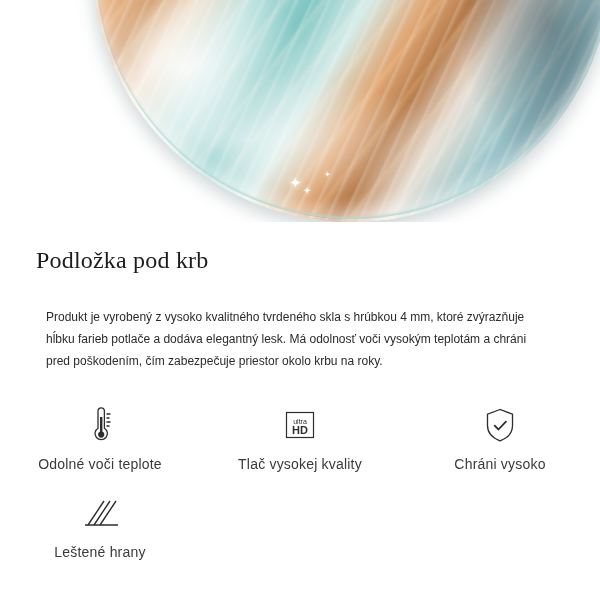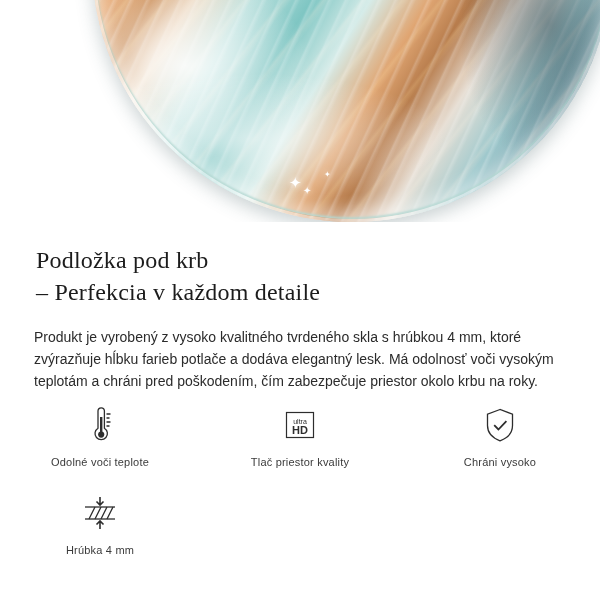--- a/index.html
+++ b/index.html
@@ -122,23 +122,23 @@
     padding: 22px 36px 0 36px;
     font-family: "Liberation Serif", serif;
     font-size: 24px;
     font-weight: 400;
     line-height: 32px;
     color: #1c1c1c;
     letter-spacing: .2px;
   }
   .headline .l2 { display: block; }
   .paragraph {
-    margin: 0;
+    margin: 12px;
     padding: 18px 36px 0 34px;
-    font-size: 14px;
+    font-size: 12px;
     line-height: 22px;
     color: #2b2b2b;
   }
 
   
   .features {
     position: absolute;
     left: 0;
     top: 398px;
     width: 600px;
@@ -155,21 +155,21 @@
     padding-top: 6px;
   }
   .feature .glyph {
     height: 42px;
     display: flex;
     align-items: center;
     justify-content: flex-start;
   }
   .feature .caption {
     margin-top: 10px;
-    font-size: 11px;
+    font-size: 14px;
     color: #3a3a3a;
     letter-spacing: .2px;
     white-space: nowrap;
   }
   svg { display: block; }
 </style>
 </head>
 <body>
 
 <div id="page">
@@ -179,21 +179,20 @@
     <div class="slab"></div>
     <div class="slab-edge"></div>
     <span class="sparkle s1">✦</span>
     <span class="sparkle s2">✦</span>
     <span class="sparkle s3">✦</span>
   </div>
 
   <div class="content">
     <h1 class="headline">
       <span>Podložka pod krb</span>
-      <span class="l2">– Perfekcia v každom detaile</span>
     </h1>
     <p class="paragraph">Produkt je vyrobený z vysoko kvalitného tvrdeného skla s hrúbkou 4 mm, ktoré zvýrazňuje hĺbku farieb potlače a dodáva elegantný lesk. Má odolnosť voči vysokým teplotám a chráni pred poškodením, čím zabezpečuje priestor okolo krbu na roky.</p>
   </div>
 
   <div class="features">
 
     <div class="feature">
       <span class="glyph">
         <svg width="26" height="40" viewBox="0 0 26 40" fill="none" stroke="#2d2d2d" stroke-width="1.3">
           <path d="M11 6a3.2 3.2 0 0 1 6.4 0v17.2a6.2 6.2 0 1 1-6.4 0V6z"></path>
@@ -206,42 +205,41 @@
     </div>
 
     <div class="feature">
       <span class="glyph">
         <svg width="40" height="40" viewBox="0 0 40 40">
           <rect x="6.5" y="7.5" width="27" height="25" fill="none" stroke="#2d2d2d" stroke-width="1.2"></rect>
           <text x="20" y="18.5" text-anchor="middle" font-family="Liberation Sans, sans-serif" font-size="7" fill="#2d2d2d">ultra</text>
           <text x="20" y="29" text-anchor="middle" font-family="Liberation Sans, sans-serif" font-size="11" font-weight="bold" fill="#2d2d2d">HD</text>
         </svg>
       </span>
-      <span class="caption">Tlač priestor kvality</span>
+      <span class="caption">Tlač vysokej kvality</span>
     </div>
 
     <div class="feature">
       <span class="glyph">
         <svg width="34" height="40" viewBox="0 0 34 40" fill="none" stroke="#2d2d2d" stroke-width="1.3">
           <path d="M17 4.5 4.5 9.2v11.4c0 7.6 5.4 12.6 12.5 15.2 7.1-2.6 12.5-7.6 12.5-15.2V9.2L17 4.5z"></path>
           <path d="M11.2 20.2l4.2 4.3 8-8.4" stroke-width="1.8"></path>
         </svg>
       </span>
       <span class="caption">Chráni vysoko</span>
     </div>
 
 
-
-    <div class="feature">
-      <span class="glyph">
-        <svg width="42" height="38" viewBox="0 0 42 38" stroke="#2d2d2d" stroke-width="1.3" fill="none">
-          <path d="M21 3 v7 M17.5 7.5 L21 11 L24.5 7.5" stroke-width="1.6"></path>
-          <path d="M6 13 H36"></path>
-          <path d="M6 25 H36"></path>
-          <path d="M10 25 L16 13 M16 25 L22 13 M22 25 L28 13 M28 25 L34 13"></path>
-          <path d="M21 35 v-7 M17.5 30.5 L21 27 L24.5 30.5" stroke-width="1.6"></path>
-        </svg>
-      </span>
-      <span class="caption">Hrúbka 4 mm</span>
-    </div>
+    <div class="feature">
+      <span class="glyph">
+        <svg width="40" height="36" viewBox="0 0 40 36" stroke="#2d2d2d" stroke-width="1.4" fill="none">
+          <path d="M8 30 L24 6"></path>
+          <path d="M14 30 L30 6"></path>
+          <path d="M20 30 L36 6"></path>
+          <path d="M5 30 H38"></path>
+        </svg>
+      </span>
+      <span class="caption">Leštené hrany</span>
+    </div>
+
 
   </div>
 </div>
 
 </body></html>

